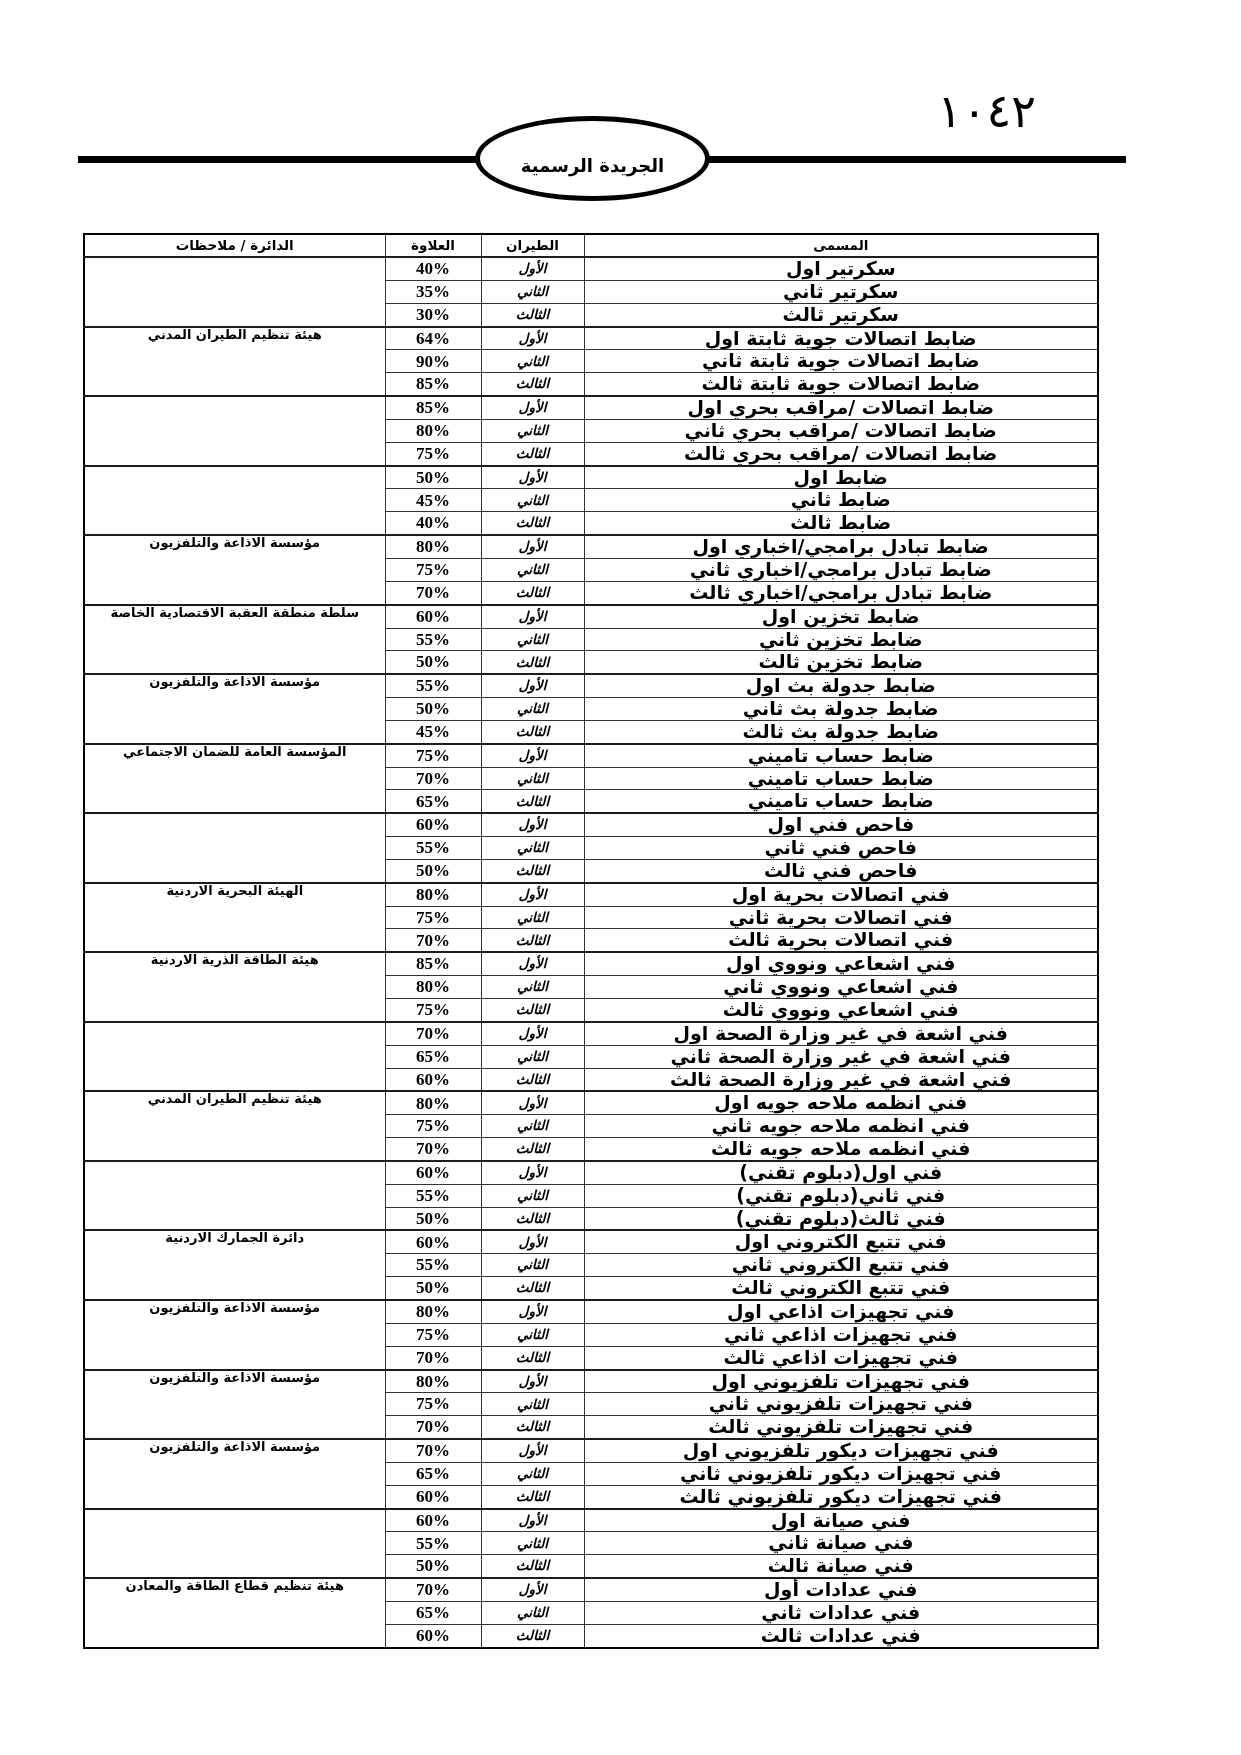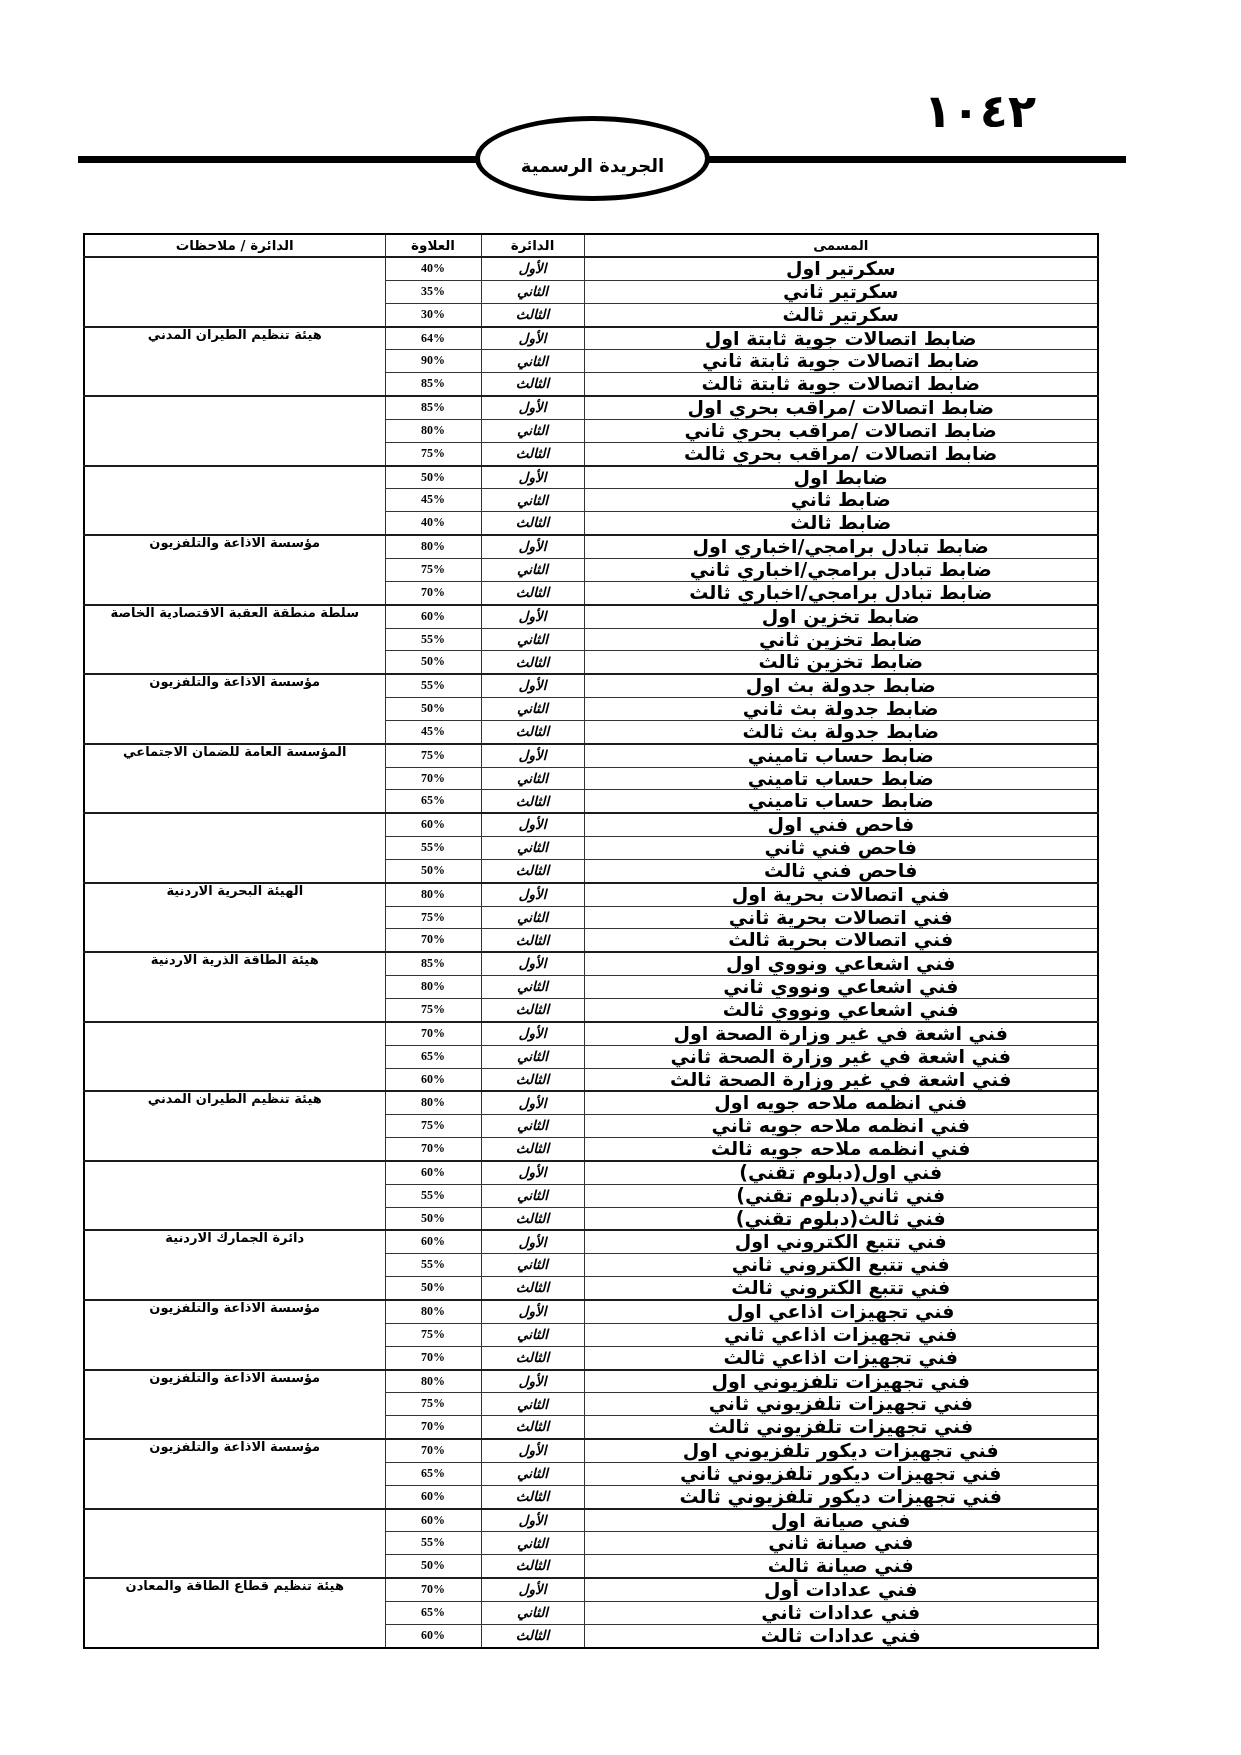--- a/index.html
+++ b/index.html
@@ -11,21 +11,21 @@
     font-family: "DejaVu Sans", sans-serif;
     overflow: hidden;
   }
 
   
   .page-number {
     position: absolute;
     top: 88px;
     right: 205px;
     font-size: 46px;
-    font-weight: bold;
+    font-weight: normal;
     color: #000;
     letter-spacing: 2px;
     line-height: 1;
   }
   .banner-rule {
     position: absolute;
     top: 156px;
     left: 78px;
     width: 1048px;
     height: 7px;
@@ -76,21 +76,21 @@
   }
   table.gazette th {
     font-size: 13.5px;
     height: 21px;
     border-bottom: 1.6px solid #222;
   }
   td.col-title    { font-size: 19px; }
   td.col-level    { font-size: 13.5px; font-style: italic; }
   td.col-allowance {
     font-family: "Liberation Serif", "DejaVu Serif", serif;
-    font-size: 12px;
+    font-size: 17px;
     direction: ltr;
   }
   td.col-department {
     font-size: 13px;
     vertical-align: top;
     padding-top: 2px;
     white-space: normal;
     line-height: 19px;
   }
   
@@ -114,21 +114,21 @@
   <table class="gazette" dir="rtl">
     <colgroup>
       <col style="width:514px">
       <col style="width:103px">
       <col style="width:96px">
       <col style="width:301px">
     </colgroup>
     <thead>
       <tr>
         <th>المسمى</th>
-        <th>الدائرة</th>
+        <th>الطيران</th>
         <th>العلاوة</th>
         <th>الدائرة / ملاحظات</th>
       </tr>
     </thead>
     <tbody>
         <tr class="group-start">
           <td class="col-title">سكرتير اول</td>
           <td class="col-level">الأول</td>
           <td class="col-allowance">40%</td>
           <td class="col-department" rowspan="3"></td>

